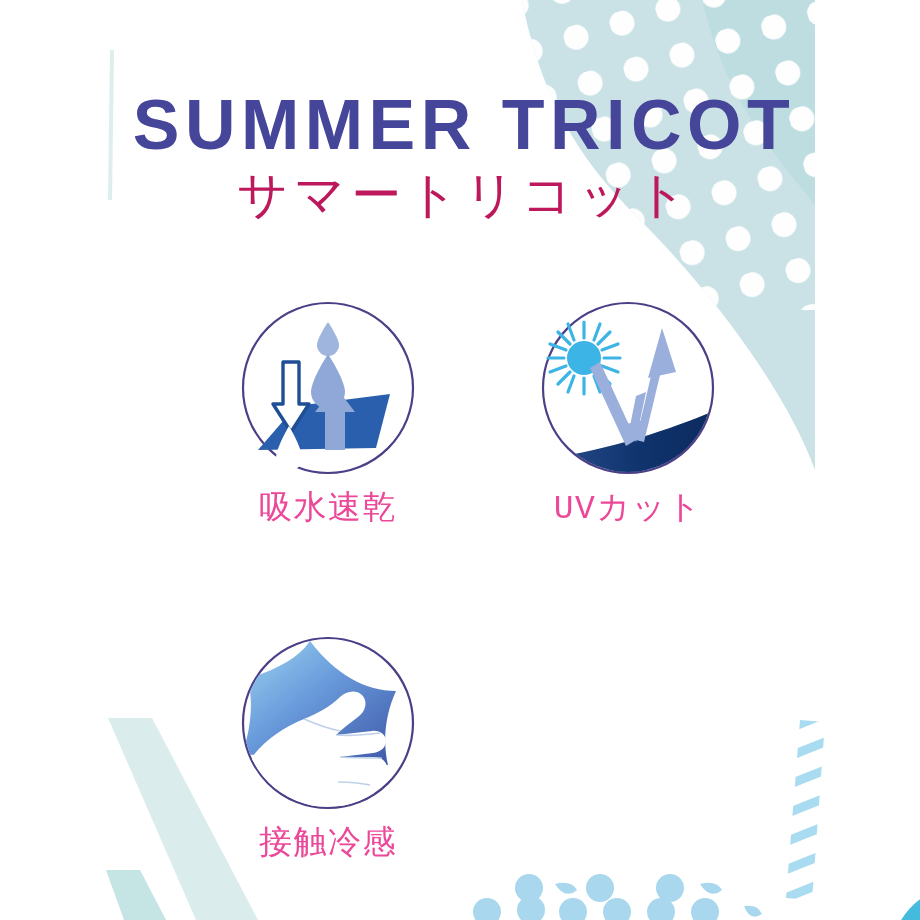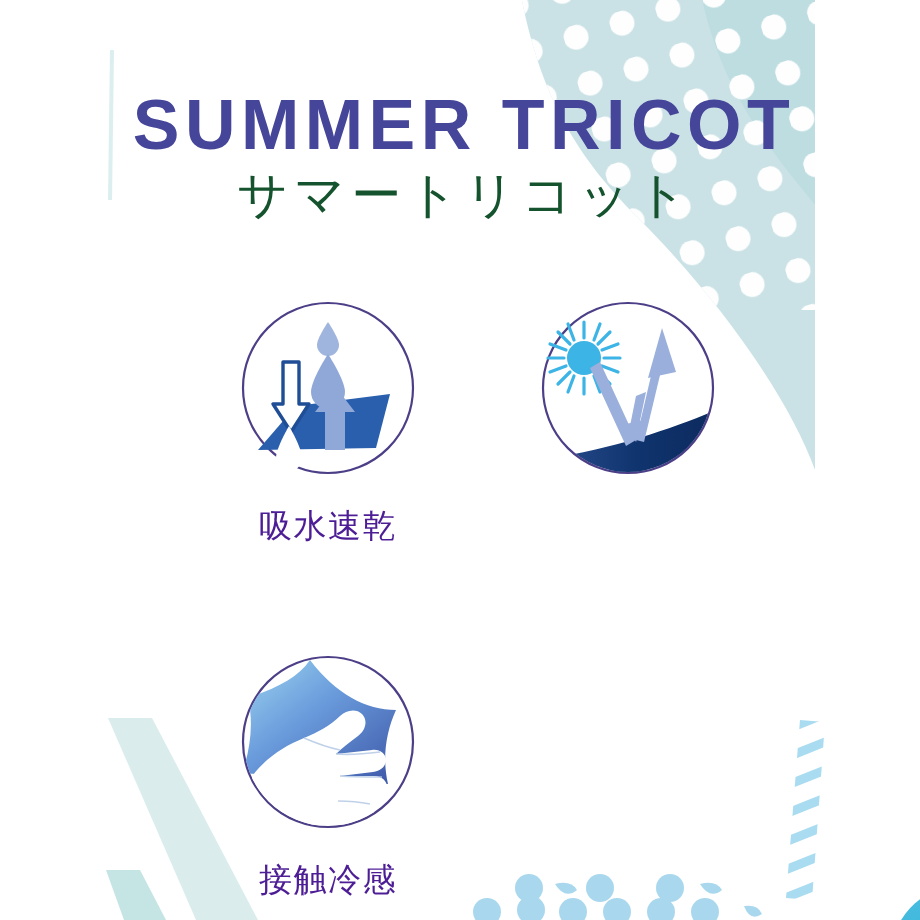--- a/index.html
+++ b/index.html
@@ -41,21 +41,21 @@
     color: #45459a;
     line-height: 1.06;
     white-space: nowrap;
     margin: 0;
     padding-left: 8px;
   }
   .title-ja {
     font-size: 50px;
     font-weight: 500;
     letter-spacing: 6px;
-    color: #14532d;
+    color: #be185d;
     line-height: 1.35;
     white-space: nowrap;
     margin: 0;
     padding-left: 10px;
     font-family: "DejaVu Sans", "Liberation Sans", sans-serif;
   }
 
   
   .features {
     position: absolute;
@@ -76,24 +76,24 @@
     flex-direction: column;
     align-items: center;
   }
   .feature-icon {
     width: 176px;
     height: 176px;
     position: relative;
   }
   .feature-icon svg { display: block; }
   .feature-label {
-    margin-top: 28px;
+    margin-top: 9px;
     font-size: 33px;
     letter-spacing: 1.5px;
-    color: #4c1d95;
+    color: #ec4899;
     font-family: Liberation Mono, monospace;
     white-space: nowrap;
     font-weight: 400;
   }
 </style>
 </head>
 <body>
 
 <div id="stage">
 
@@ -244,20 +244,21 @@
 
             <g fill="#9aafdc">
               <path d="M 60,62 L 96,140 L 86,146 L 50,68 Z"></path>
               <path d="M 96,140 L 106,92 L 96,96 L 88,136 Z"></path>
               <path d="M 96,142 L 86,124 L 104,120 Z"></path>
               <path d="M 96,140 L 118,46 L 126,50 L 104,142 Z"></path>
               <path d="M 122,28 L 136,72 L 108,78 Z"></path>
             </g>
           </svg>
         </div>
+        <div class="feature-label">UVカット</div>
       </div>
     </div>
 
     <div class="feature-row">
 
       <div class="feature">
         <div class="feature-icon">
           <svg viewBox="0 0 176 176" width="176" height="176" xmlns="http://www.w3.org/2000/svg">
             <defs>
               <clipPath id="coolClip">

